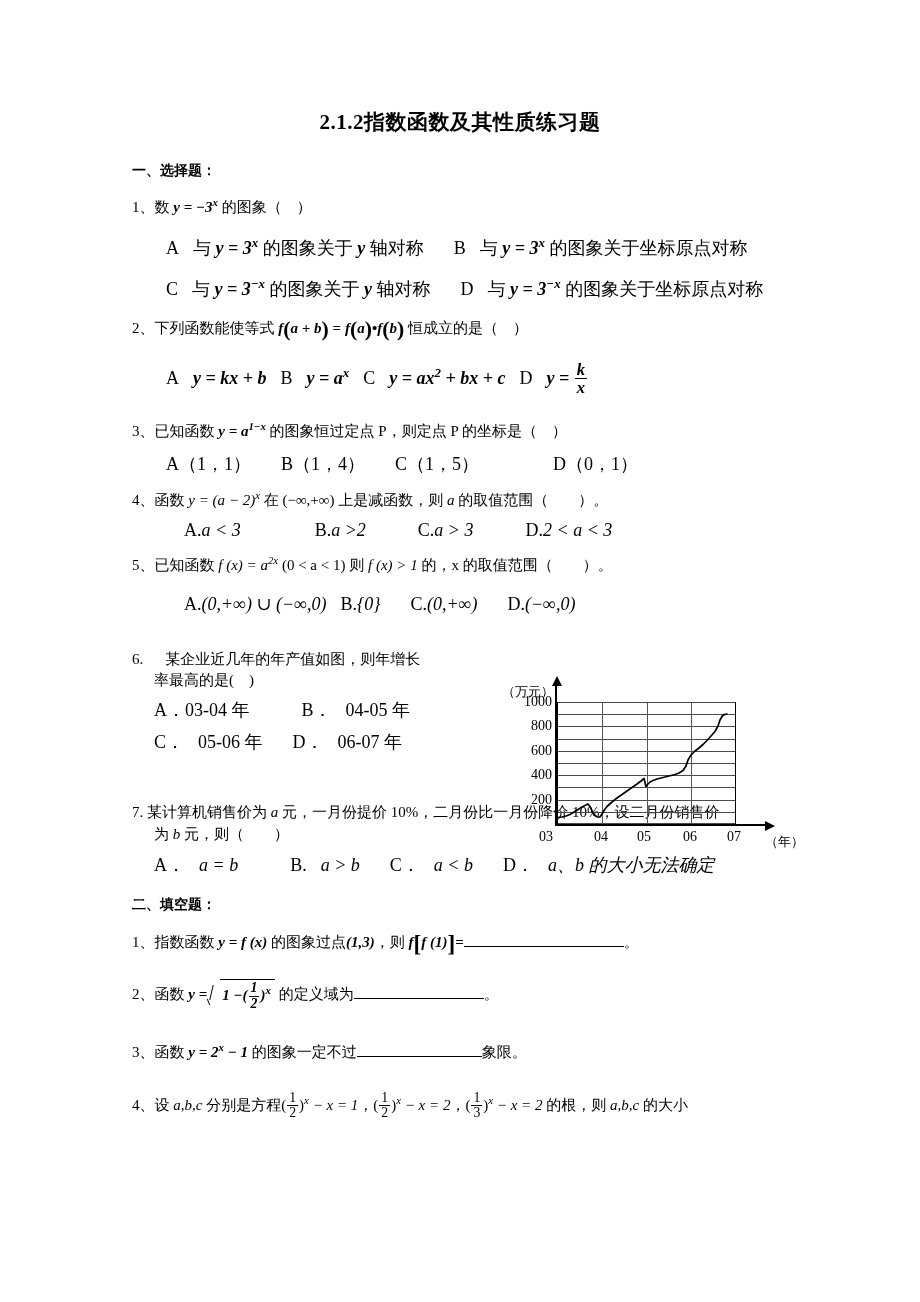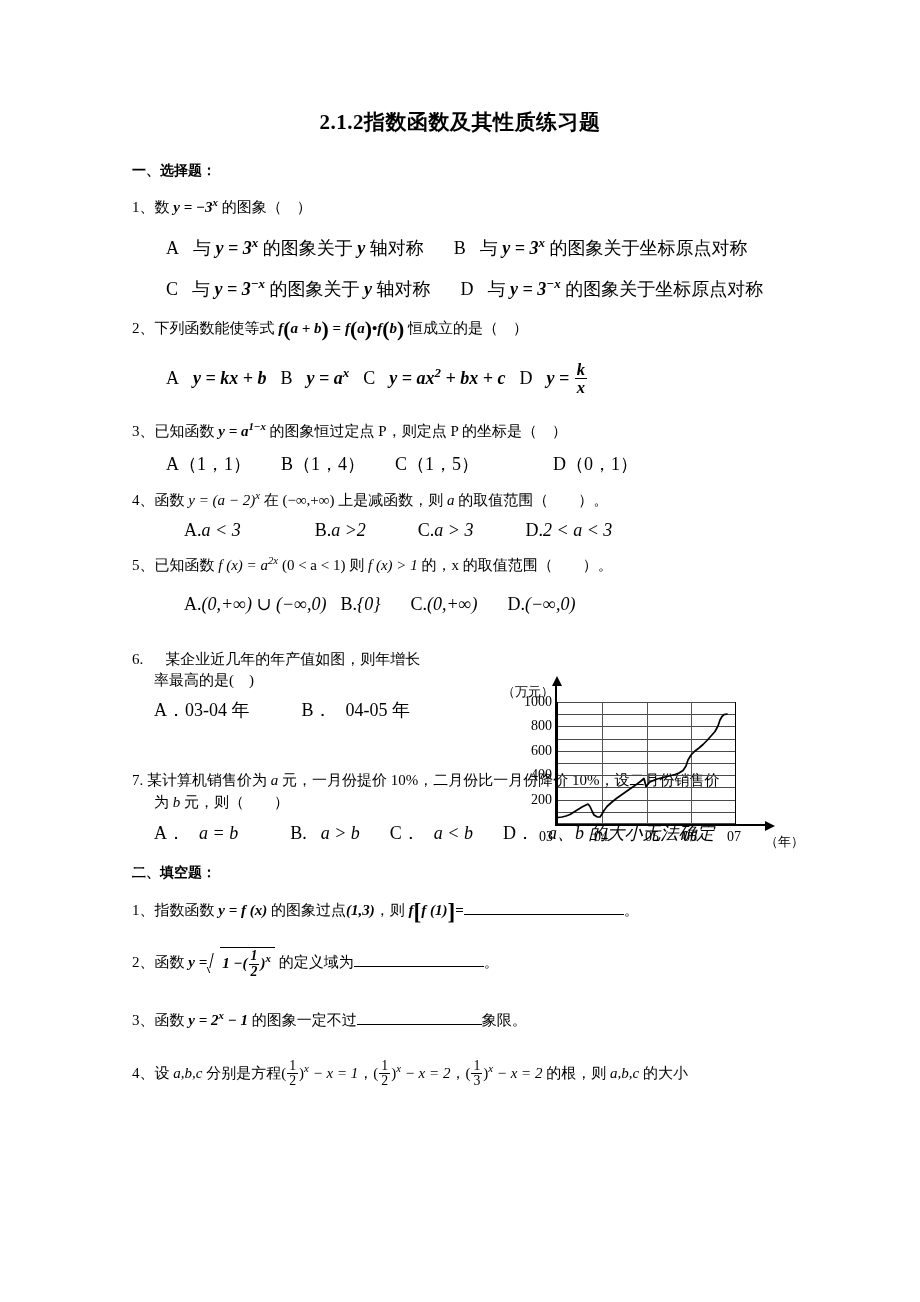--- a/index.html
+++ b/index.html
@@ -224,20 +224,23 @@
     </div>
 
     <div class="q" style="margin-top:34px; width:360px;">
       <span>6.</span><span class="indent2"></span><span>某企业近几年的年产值如图，则年增长</span><br>
       <span class="indent2"></span><span>率最高的是(　)</span>
     </div>
 
     <div class="opts" style="margin-top:6px; width:360px;">
       <span class="indent2"></span><span>A．</span><span>03-04 年</span><span class="sp-l"></span><span>B．</span><span class="sp-s"></span><span>04-05 年</span>
     </div>
+    <div class="opts" style="margin-top:8px; width:360px;">
+      <span class="indent2"></span><span>C．</span><span class="sp-s"></span><span>05-06 年</span><span class="sp-m"></span><span>D．</span><span class="sp-s"></span><span>06-07 年</span>
+    </div>
 
     <div class="q" style="margin-top:48px;">
       <span>7.</span> <span>某计算机销售价为 </span><span class="mono-i">a</span><span> 元，一月份提价 10%，二月份比一月份降价 10%，设二月份销售价</span><br>
       <span class="indent2"></span><span>为 </span><span class="mono-i">b</span><span> 元，则（　　）</span>
     </div>
 
     <div class="opts" style="margin-top:7px;">
       <span class="indent2"></span><span>A．</span><span class="sp-s"></span><span class="mono-i">a = b</span><span class="sp-l"></span><span>B.</span><span class="sp-s"></span><span class="mono-i">a &gt; b</span><span class="sp-m"></span><span>C．</span><span class="sp-s"></span><span class="mono-i">a &lt; b</span><span class="sp-m"></span><span>D．</span><span class="sp-s"></span><span class="mono-i">a、b 的大小无法确定</span>
     </div>
 
@@ -297,20 +300,20 @@
       <polyline fill="none" stroke="#000000" stroke-width="1.7" stroke-linejoin="round" stroke-linecap="round" points="1,115.5 5,115 9,114 13,112.5 17,110 21,107.5 25,105 29,103 31,102
                 33,104.5 35,109 37,113 40,114.8 43,115 45,112 47,108.5 50,104.5
                 55,100 60,96 65,92.5 70,89 75,85.5 80,82 84,79 87,76.5
                 89,84.5 91,82 93,80 96,78.5 100,77 106,75.5 112,74 118,72.5
                 122,71 126,68.5 129,64 131,58 134,53 138,49 142,46 146,42.5
                 150,38.5 154,34 158,29.5 161,24 163,18 165,14.5 167,12.7 170,12"></polyline>
     </svg>
 
     <div class="xtick" style="left:46px;">03</div>
     <div class="xtick" style="left:101px;">04</div>
-    <div class="xtick" style="left:152px;">05</div>
+    <div class="xtick" style="left:144px;">05</div>
     <div class="xtick" style="left:190px;">06</div>
     <div class="xtick" style="left:234px;">07</div>
 
     <div class="chart-xunit">（年）</div>
   </div>
 
 </div>
 
 </body></html>

